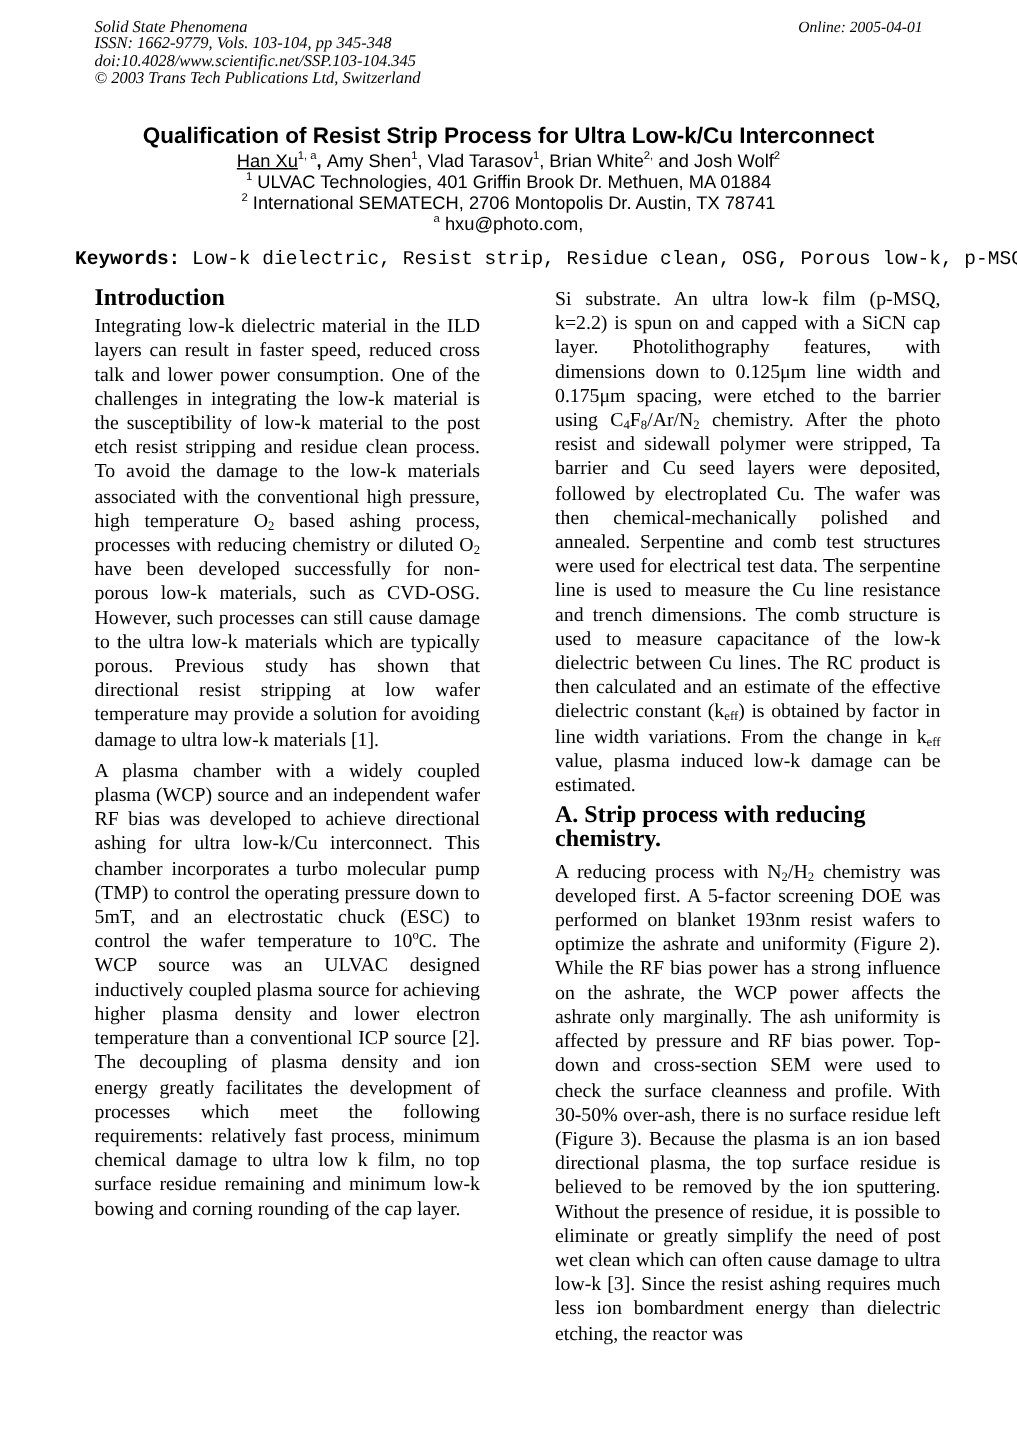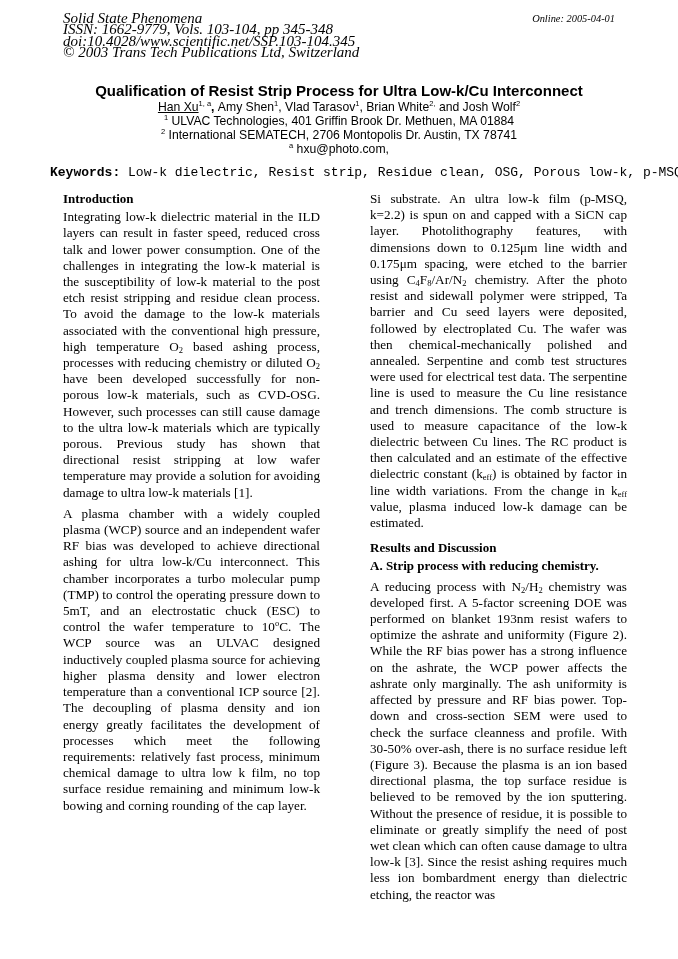--- a/index.html
+++ b/index.html
@@ -1,19 +1,19 @@
 <!DOCTYPE html>
 <html><head>
   <meta charset="utf-8">
   <style>
     html, body { margin: 0; padding: 0; background: #ffffff; }
     body { width: 678px; height: 959px; position: relative; overflow: hidden; color: #000; }
     .header-left {
       position: absolute; left: 63px; top: 13px;
-      font-family: "Liberation Serif", serif; font-style: italic; font-size: 15px; line-height: 11.4px;
+      font-family: "Liberation Serif", serif; font-style: italic; font-size: 11px; line-height: 11.4px;
     }
     .header-left div { white-space: nowrap; }
     .header-right {
       position: absolute; right: 63px; top: 13px;
       font-family: "Liberation Serif", serif; font-style: italic; font-size: 10.4px; line-height: 11.4px;
     }
     .title-block {
       position: absolute; left: 50px; width: 578px; top: 81px; text-align: center;
       font-family: "Liberation Sans", sans-serif;
     }
@@ -27,21 +27,21 @@
       font-family: Liberation Mono, monospace; font-size: 13px; white-space: nowrap;
     }
     .keywords b { font-weight: bold; }
     .col {
       position: absolute; top: 191px; width: 257px;
       font-family: "Liberation Serif", serif; font-size: 13.2px; line-height: 16.2px;
       text-align: justify; hyphens: none;
     }
     .col.left { left: 63px; }
     .col.right { left: 370px; }
-    .col h3 { font-size: 13px; font-weight: bold; margin: 0 0 2px 0; line-height: 16.2px; text-align: left; }
+    .col h3 { font-size: 16px; font-weight: bold; margin: 0 0 2px 0; line-height: 16.2px; text-align: left; }
     .col h3.sub { margin-bottom: 4px; }
     .col p { margin: 0 0 5px 0; }
     sub { font-size: 8.5px; vertical-align: -2px; line-height: 0; }
     sup.t { font-size: 8.5px; vertical-align: 5px; line-height: 0; }
   </style>
 </head>
 <body>
 
 <div class="header-left">
   <div>Solid State Phenomena</div>
@@ -66,16 +66,15 @@
 </div>
 
 <div class="col left">
   <h3>Introduction</h3>
   <p><span>Integrating low-k dielectric material in the ILD layers can result in faster speed, reduced cross talk and lower power consumption. One of the challenges in integrating the low-k material is the susceptibility of low-k material to the post etch resist stripping and residue clean process. To avoid the damage to the low-k materials associated with the conventional high pressure, high temperature O</span><sub>2</sub><span> based ashing process, processes with reducing chemistry or diluted O</span><sub>2</sub><span> have been developed successfully for non-porous low-k materials, such as CVD-OSG.  However, such processes can still cause damage to the ultra low-k materials which are typically porous. Previous study has shown that directional resist stripping at low wafer temperature may provide a solution for avoiding damage to ultra low-k materials [1].</span></p>
   <p><span>A plasma chamber with a widely coupled plasma (WCP) source and an independent wafer RF bias was developed to achieve directional ashing for ultra low-k/Cu interconnect. This chamber incorporates a turbo molecular pump (TMP) to control the operating pressure down to 5mT, and an electrostatic chuck (ESC) to control the wafer temperature to 10</span><sup class="t">o</sup><span>C.  The WCP source was an ULVAC designed inductively coupled plasma source for achieving higher plasma density and lower electron temperature than a conventional ICP source [2].  The decoupling of plasma density and ion energy greatly facilitates the development of processes which meet the following requirements: relatively fast process, minimum chemical damage to ultra low k film, no top surface residue remaining and minimum low-k bowing and corning rounding of the cap layer.</span></p>
 </div>
 
 <div class="col right">
   <p><span>Si substrate.  An ultra low-k film (p-MSQ, k=2.2) is spun on and capped with a SiCN cap layer.  Photolithography features, with dimensions down to 0.125μm line width and 0.175μm spacing, were etched to the barrier using C</span><sub>4</sub><span>F</span><sub>8</sub><span>/Ar/N</span><sub>2</sub><span> chemistry.  After the photo resist and sidewall polymer were stripped, Ta barrier and Cu seed layers were deposited, followed by electroplated Cu.  The wafer was then chemical-mechanically polished and annealed. Serpentine and comb test structures were used for electrical test data.  The serpentine line is used to measure the Cu line resistance and trench dimensions.  The comb structure is used to measure capacitance of the low-k dielectric between Cu lines. The RC product is then calculated and an estimate of the effective dielectric constant (k</span><sub>eff</sub><span>) is obtained by factor in line width variations. From the change in k</span><sub>eff</sub><span> value, plasma induced low-k damage can be estimated.</span></p>
-  <h3 style="margin-top:9px">Results and Discussion</h3>
   <h3 class="sub">A. Strip process with reducing chemistry.</h3>
   <p><span>A reducing process with N</span><sub>2</sub><span>/H</span><sub>2</sub><span> chemistry was developed first. A 5-factor screening DOE was performed on blanket 193nm resist wafers to optimize the ashrate and uniformity (Figure 2). While the RF bias power has a strong influence on the ashrate, the WCP power affects the ashrate only marginally. The ash uniformity is affected by pressure and RF bias power.  Top-down and cross-section SEM were used to check the surface cleanness and profile. With 30-50% over-ash, there is no surface residue left (Figure 3). Because the plasma is an ion based directional plasma, the top surface residue is believed to be removed by the ion sputtering. Without the presence of residue, it is possible to eliminate or greatly simplify the need of post wet clean which can often cause damage to ultra low-k [3].  Since the resist ashing requires much less ion bombardment energy than dielectric etching, the reactor was</span></p>
 </div>
 
 </body></html>

